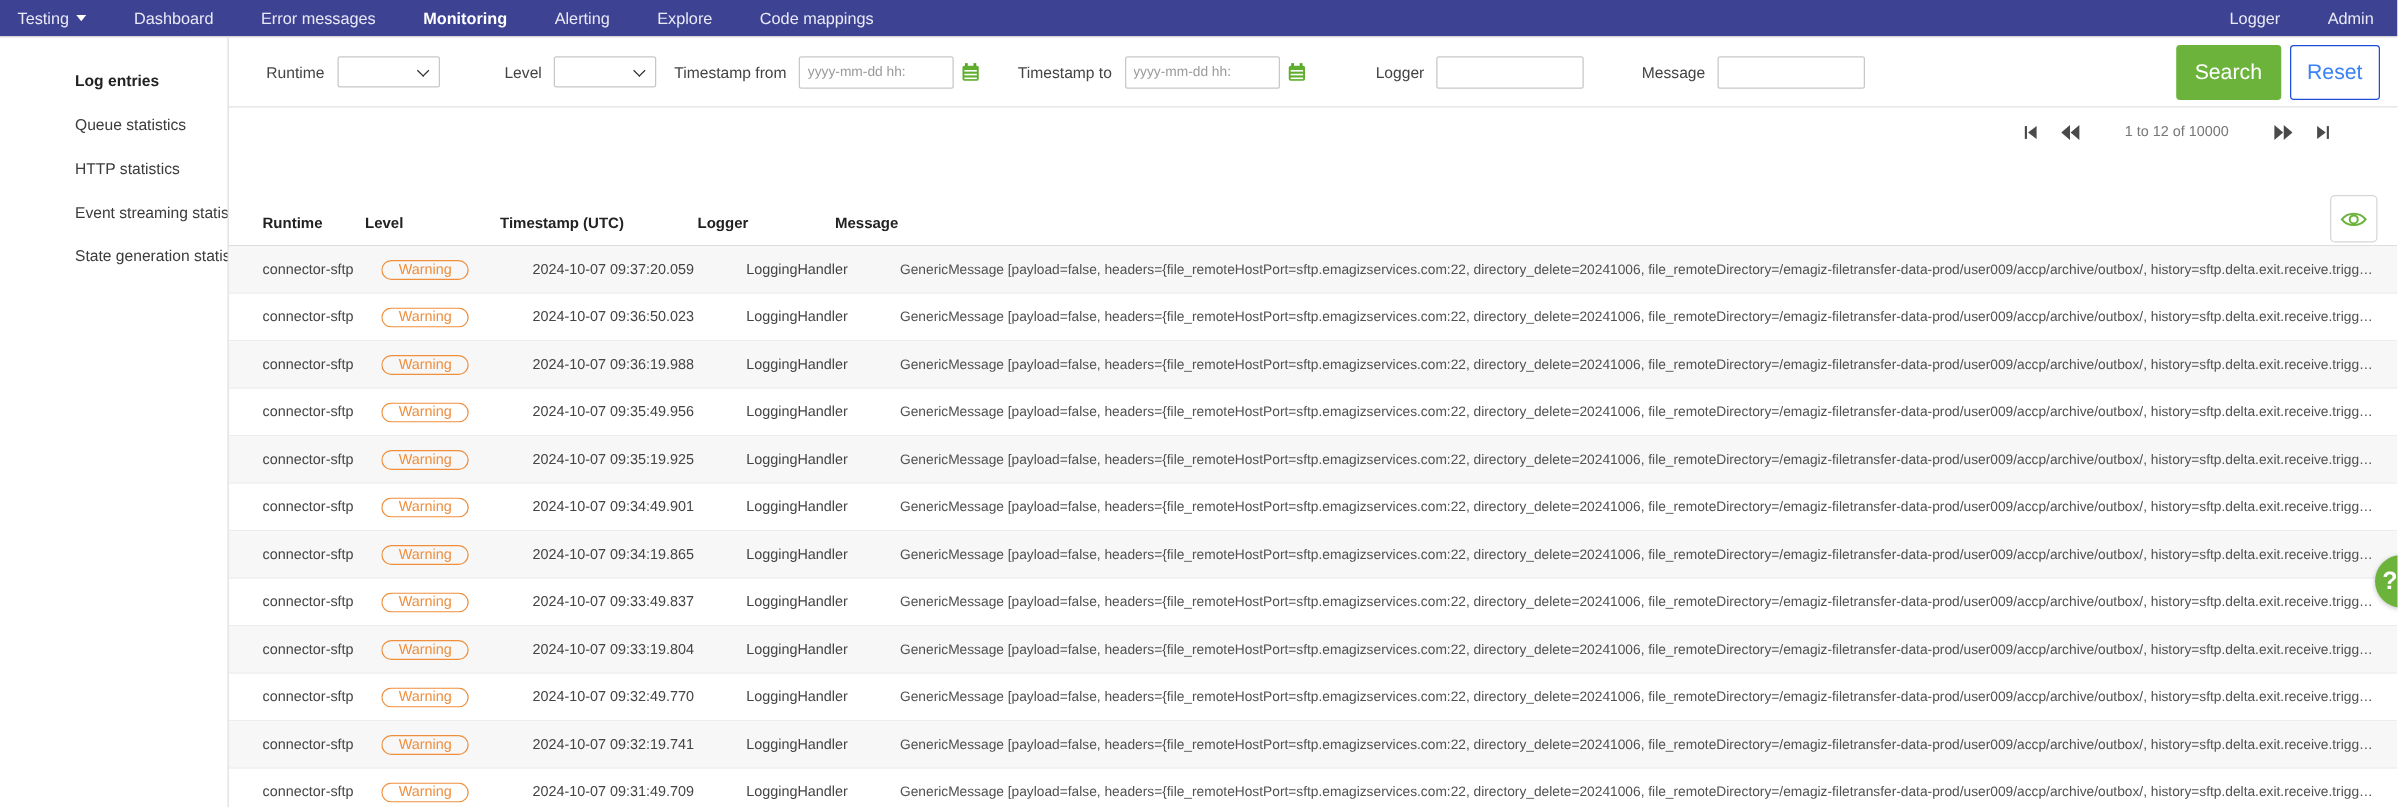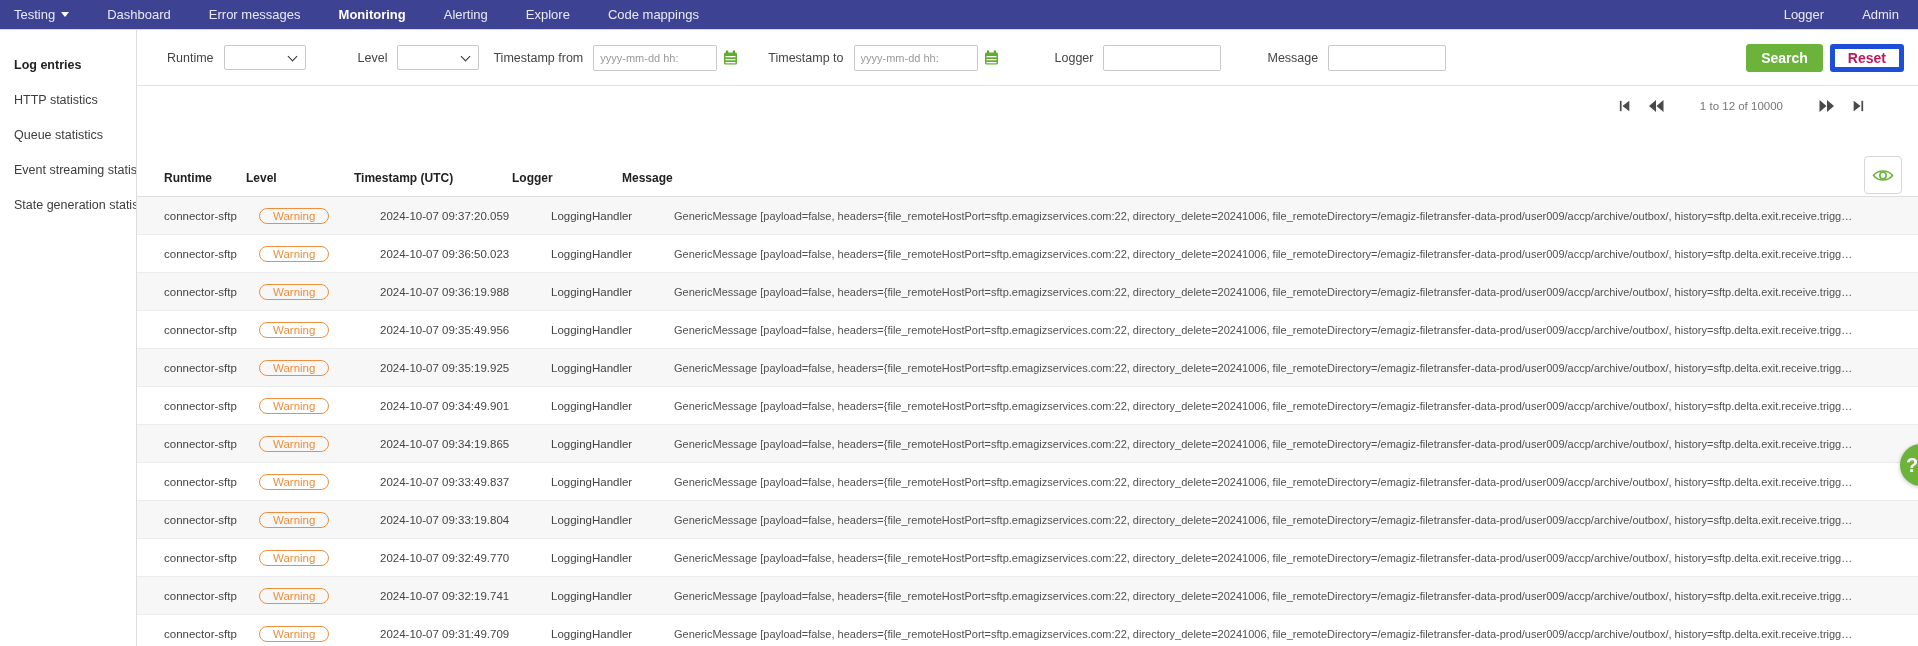--- a/index.html
+++ b/index.html
@@ -12,21 +12,21 @@
   .nav-group { display:flex; align-items:center; height:100%; }
   .nav-item { display:flex; align-items:center; height:100%; padding:0 19px;
     color:#e9eaf6; text-decoration:none; cursor:pointer; white-space:nowrap; }
   .nav-item.first { padding-left:14px; }
   .nav-item.active { font-weight:bold; color:#fff; }
   .caret { width:0; height:0; border-left:4px solid transparent; border-right:4px solid transparent;
     border-top:5px solid #fff; margin-left:6px; display:inline-block; }
 
   
   .layout { display:flex; height:617px; border-top:1px solid #d9d9d9; }
-  .sidebar { width:137px; border-right:1px solid #ddd; padding-top:18px; flex:none; }
+  .sidebar { width:137px; border-right:1px solid #ddd; padding-top:18px; flex:none;margin-left:46px; }
   .side-item { height:35px; line-height:35px; padding-left:14px; font-size:12.5px;
     color:#3c3c3c; cursor:pointer; white-space:nowrap; overflow:hidden; }
   .side-item.active { font-weight:bold; color:#222; }
 
   .main { flex:1; position:relative; min-width:0; }
 
   
   .filterbar { height:56px; display:flex; align-items:center; border-bottom:1px solid #e2e2e2;
     padding-left:30px; padding-right:14px; font-size:12.5px; color:#444; }
   .fgroup { display:flex; align-items:center; flex:none; }
@@ -35,24 +35,24 @@
     background:#fff; position:relative; cursor:pointer; }
   .fselect .chev { position:absolute; right:9px; top:7px; width:7px; height:7px;
     border-left:1.6px solid #2f2f2f; border-bottom:1.6px solid #2f2f2f; transform:rotate(-45deg); }
   .ftext { height:26px; border:1px solid #c8c8c8; border-radius:2px; background:#fff;
     font-family:"Liberation Sans", sans-serif; font-size:12px; padding:0 6px; color:#333; }
   .ftext.date { width:124px; font-size:11px; }
   .ftext.date::placeholder { color:#9a9a9a; font-size:11px; }
   .ftext.plain { width:118px; }
   .calbtn { margin-left:6px; display:inline-flex; align-items:center; cursor:pointer; }
   .spacer { flex:1; }
-  .btn { height:28px; border-radius:3px; font-size:14px; cursor:pointer;
-    font-family:"Liberation Sans", sans-serif;font-weight:bold; }
+  .btn { height:44px; border-radius:3px; font-size:17px; cursor:pointer;
+    font-family:"Liberation Sans", sans-serif; }
   .btn-search { background:#6cb33c; border:1px solid #6cb33c; color:#fff; padding:0 14px; }
-  .btn-reset { background:#fff; border:5px solid #1d4ed8; color:#be185d; padding:0 13px; margin-left:7px; }
+  .btn-reset { background:#fff; border:1px solid #1d4ed8; color:#3b82f6; padding:0 13px; margin-left:7px; }
 
   
   .pager { height:40px; display:flex; align-items:center; justify-content:flex-end;
     padding-right:52px; gap:14px; }
   .pg-btn { display:inline-flex; align-items:center; cursor:pointer; padding:2px; }
   .pg-text { font-size:11.5px; color:#777; margin:0 20px; white-space:nowrap; }
 
   
   .eye-btn { position:absolute; top:126px; right:16px; width:38px; height:38px;
     border:1px solid #d6d6d6; border-radius:4px; background:#fff; display:flex;
@@ -96,22 +96,22 @@
   </div>
   <div class="nav-group">
     <a class="nav-item">Logger</a>
     <a class="nav-item">Admin</a>
   </div>
 </nav>
 
 <div class="layout">
   <aside class="sidebar">
     <div class="side-item active">Log entries</div>
+    <div class="side-item">Queue statistics</div>
     <div class="side-item">HTTP statistics</div>
-    <div class="side-item">Queue statistics</div>
     <div class="side-item">Event streaming statistics</div>
     <div class="side-item">State generation statistics</div>
   </aside>
 
   <main class="main">
 
     <div class="filterbar">
       <div class="fgroup">
         <span class="flabel">Runtime</span>
         <div class="fselect">

